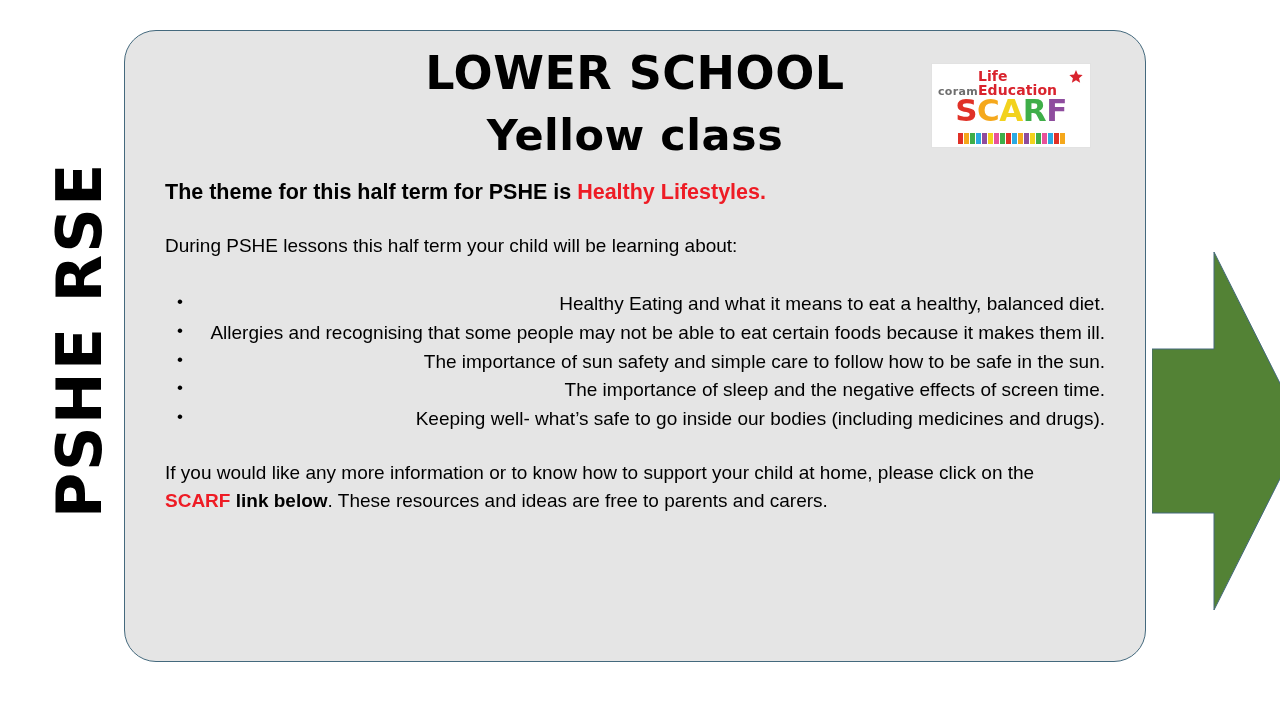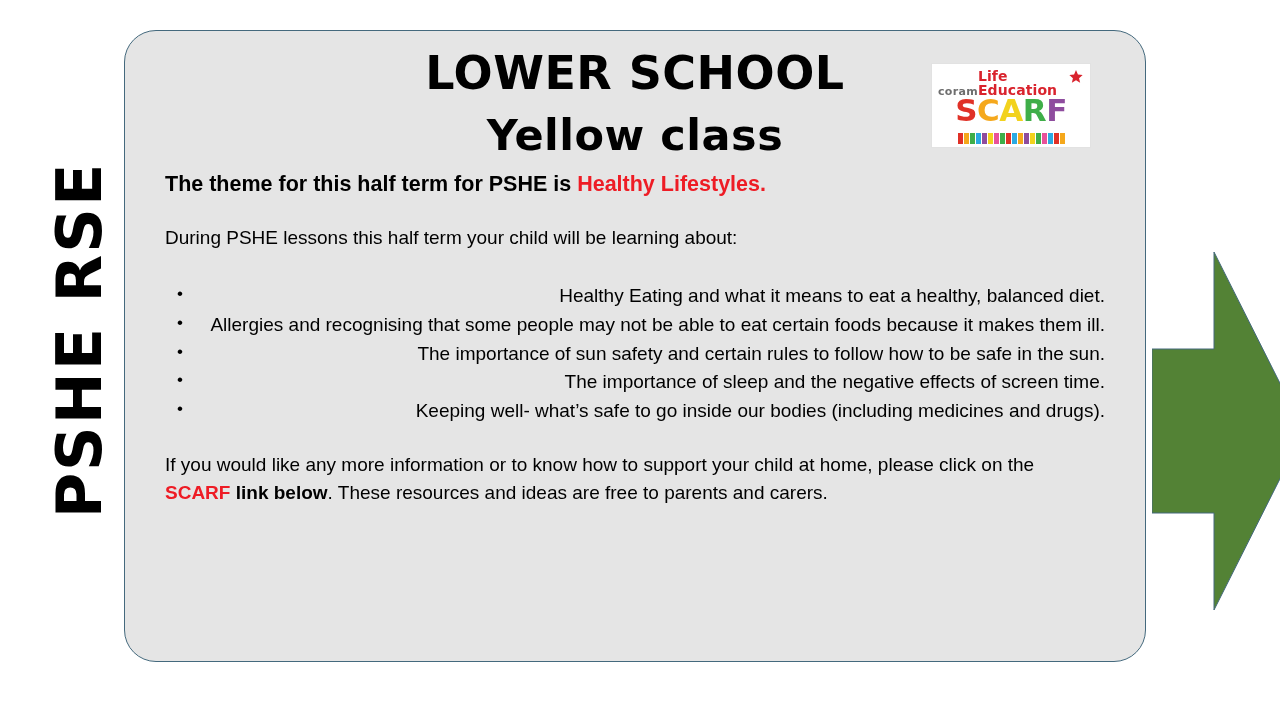--- a/index.html
+++ b/index.html
@@ -172,21 +172,21 @@
     top: 3.5px; left: 0;
     width: 5px; height: 7.5px;
     background: inherit;
     clip-path: polygon(35% 0, 65% 0, 100% 45%, 78% 45%, 78% 100%, 58% 100%, 50% 60%, 42% 100%, 22% 100%, 22% 45%, 0 45%);
   }
 
   
   .body-text {
     position: absolute;
     left: 40px;
-    top: 140px;
+    top: 148px;
     width: 940px;
     color: #000000;
   }
   .theme-line {
     font-size: 21.5px;
     font-weight: bold;
     line-height: 1.3;
     margin-bottom: 26px;
   }
   .theme-accent {
@@ -304,21 +304,21 @@
 
     <div class="theme-line">
       <span>The theme for this half term for PSHE is </span><span class="theme-accent">Healthy Lifestyles.</span>
     </div>
 
     <div class="intro-line">During PSHE lessons this half term your child will be learning about:</div>
 
     <ul class="bullets" id="bullet-list">
         <li>Healthy Eating and what it means to eat a healthy, balanced diet.</li>
         <li>Allergies and recognising that some people may not be able to eat certain foods because it makes them ill.</li>
-        <li>The importance of sun safety and certain rules to follow how to be safe in the sun.</li>
+        <li>The importance of sun safety and simple care to follow how to be safe in the sun.</li>
         <li>The importance of sleep and the negative effects of screen time.</li>
         <li>Keeping well- what’s safe to go inside our bodies (including medicines and drugs).</li>
       </ul>
 
     <div class="outro-line">
       <span>If you would like any more information or to know how to support your child at home, please click on the </span><span class="outro-scarf">SCARF</span><span class="outro-bold"> link below</span><span>. These resources and ideas are free to parents and carers.</span>
     </div>
 
   </div>
 </div>

